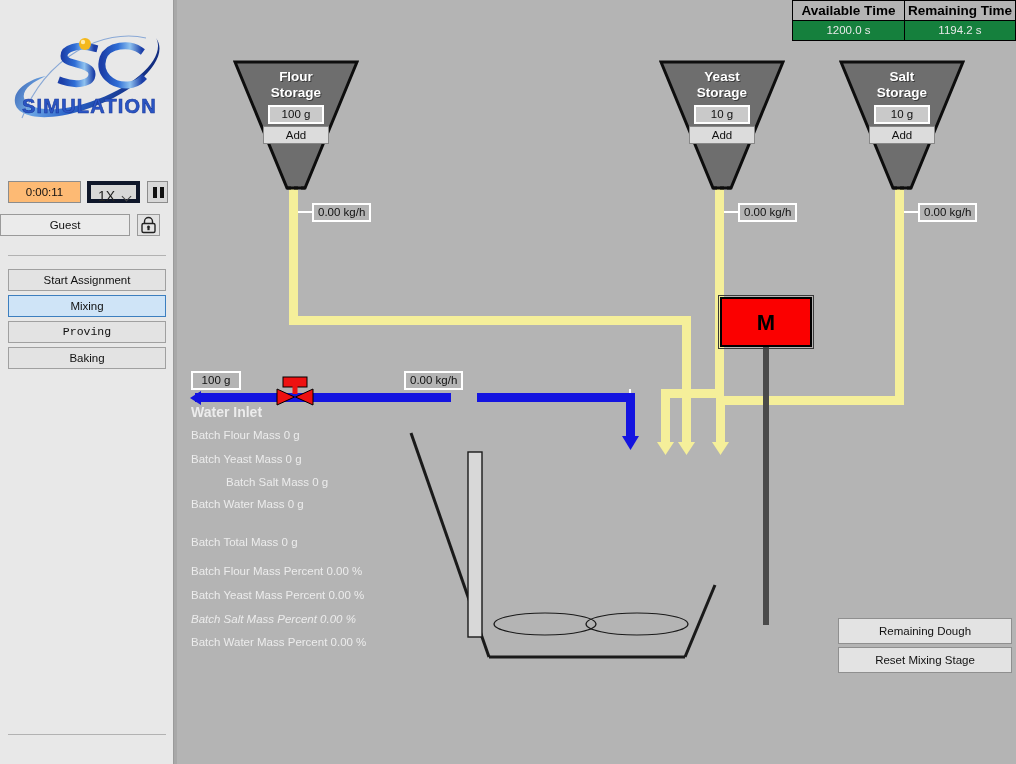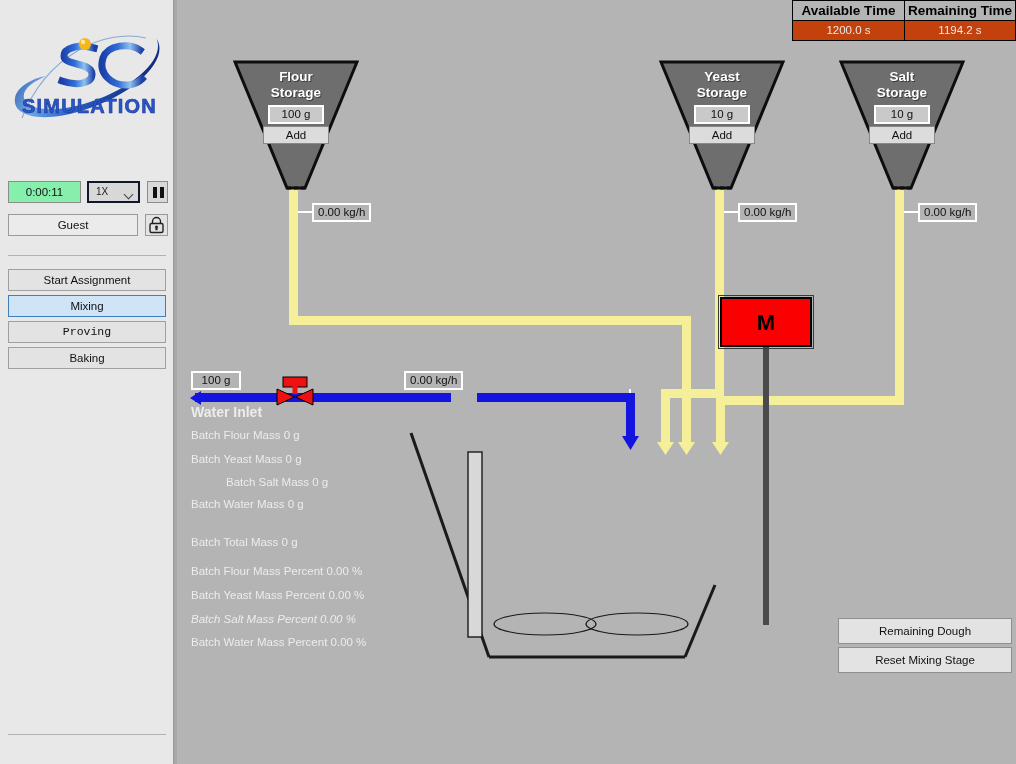--- a/index.html
+++ b/index.html
@@ -30,46 +30,46 @@
   #logo-wrap {
     position: absolute; left: 6px; top: 22px;
     width: 162px; height: 128px;
   }
   #logo-wrap svg { display:block; }
 
   
   #timer-row { position: absolute; left: 8px; top: 181px; width: 160px; height: 22px; }
   #time-field {
     position:absolute; left:0; top:0; width: 73px; height: 22px;
-    background:#86efac; border:1px solid #8c8c8c;
+    background:#fdba74; border:1px solid #8c8c8c;
     font-size: 11.5px; color:#111; text-align:center; line-height:20px;
   }
   #speed-select {
     position:absolute; left:79px; top:0; width: 53px; height: 22px;
-    background:#d8d8d8; border:2px solid #0f172a;
-    font-size: 10px; color:#222;
+    background:#d8d8d8; border:4px solid #0f172a;
+    font-size: 14px; color:#222;
   }
   #speed-select .sv { position:absolute; left:7px; top:3px; }
   #speed-select .chev {
     position:absolute; right:6px; top:8px;
     width:7px; height:7px;
     border-left: 1.5px solid #444; border-bottom: 1.5px solid #444;
     transform: rotate(-45deg);
   }
   #pause-btn {
     position:absolute; left:139px; top:0; width: 21px; height: 22px;
     background:#d8d8d8; border:1px solid #8c8c8c;
   }
   #pause-btn .bar {
     position:absolute; top:5px; width:4px; height:11px; background:#111;
   }
   #pause-btn .b1 { left:5px; } #pause-btn .b2 { left:12px; }
 
   
-  #user-row { position:absolute; left:8px; top:214px; width:192px; height:22px;padding-left:24px; }
+  #user-row { position:absolute; left:0; top:214px; width:192px; height:22px;padding-left:24px; }
   #user-field {
     position:absolute; left:0; top:0; width:130px; height:22px;
     background:#ebebeb; border:1px solid #9a9a9a;
     font-size:11.5px; color:#111; text-align:center; line-height:20px;
   }
   #lock-btn {
     position:absolute; left:137px; top:0; width:23px; height:22px;
     background:#e3e3e3; border:1px solid #9a9a9a;
   }
 
@@ -110,21 +110,21 @@
   }
   #time-table .hdr {
     position:absolute; top:0; height:21px;
     background:#b4b4b4;
     border:1px solid #000;
     font-size:13.5px; font-weight:bold; color:#000;
     text-align:center; line-height:19px;
   }
   #time-table .val {
     position:absolute; top:20px; height:21px;
-    background:#c2410c;
+    background:#15803d;
     border:1px solid #000;
     font-size:11.5px; color:#e9e9e9;
     text-align:center; line-height:19px;
   }
   #th-avail { left:0px; width:113px; }
   #th-rem   { left:112px; width:112px; }
   #tv-avail { left:0px; width:113px; }
   #tv-rem   { left:112px; width:112px; }
 
   

